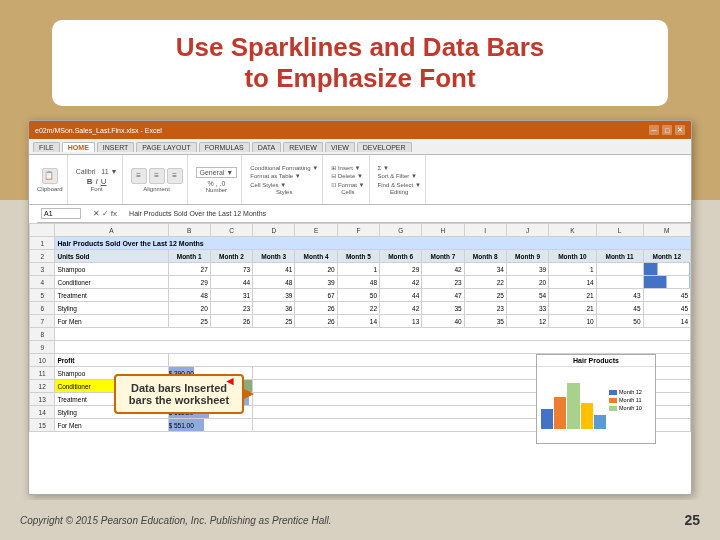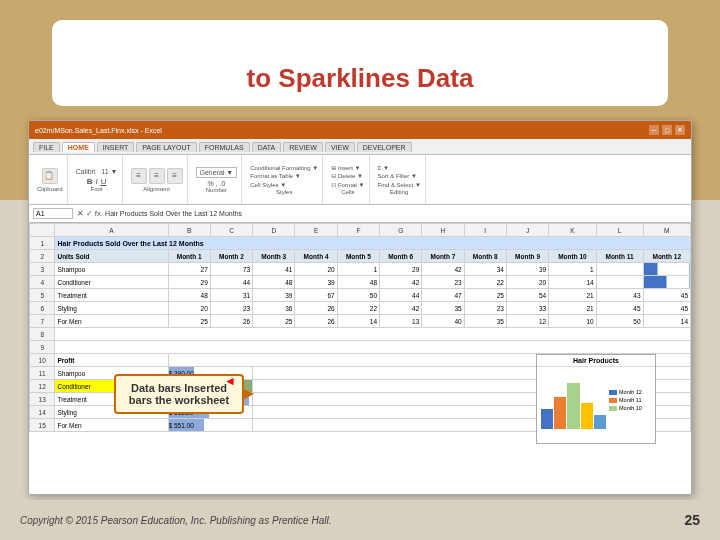--- a/index.html
+++ b/index.html
@@ -164,22 +164,23 @@
       font-size: 8px;
     }
 
     .formula-bar {
       background: white;
       height: 18px;
       border-bottom: 1px solid #bbb;
       display: flex;
       align-items: center;
       padding: 0 4px;
-      gap: 4px;
+      gap: 12px;
       font-size: 8px;
+      margin-left: 8px;
     }
 
     .cell-ref {
       width: 40px;
       border: 1px solid #bbb;
       padding: 1px 2px;
       font-size: 7px;
     }
 
     .formula-input {
@@ -364,22 +365,22 @@
   </style>
 </head>
 <body>
 
 <div class="slide-container">
   <div class="bg-top"></div>
   <div class="bg-bottom"></div>
 
   <div class="title-box">
     <div class="title-text">
-      <br>
-      <span>to Sparklines Data</span>
+      <span>Use Sparklines and Data Bars</span><br>
+      <span>to Emphasize Font</span>
     </div>
   </div>
 
   <div class="excel-area">
 
     <div class="excel-ribbon">
       <div style="font-size:7px;color:white;">e02m/MSon.Sales_Last.Finx.xlsx - Excel</div>
       <div class="excel-controls">
         <div class="ctrl-btn">─</div>
         <div class="ctrl-btn">□</div>

